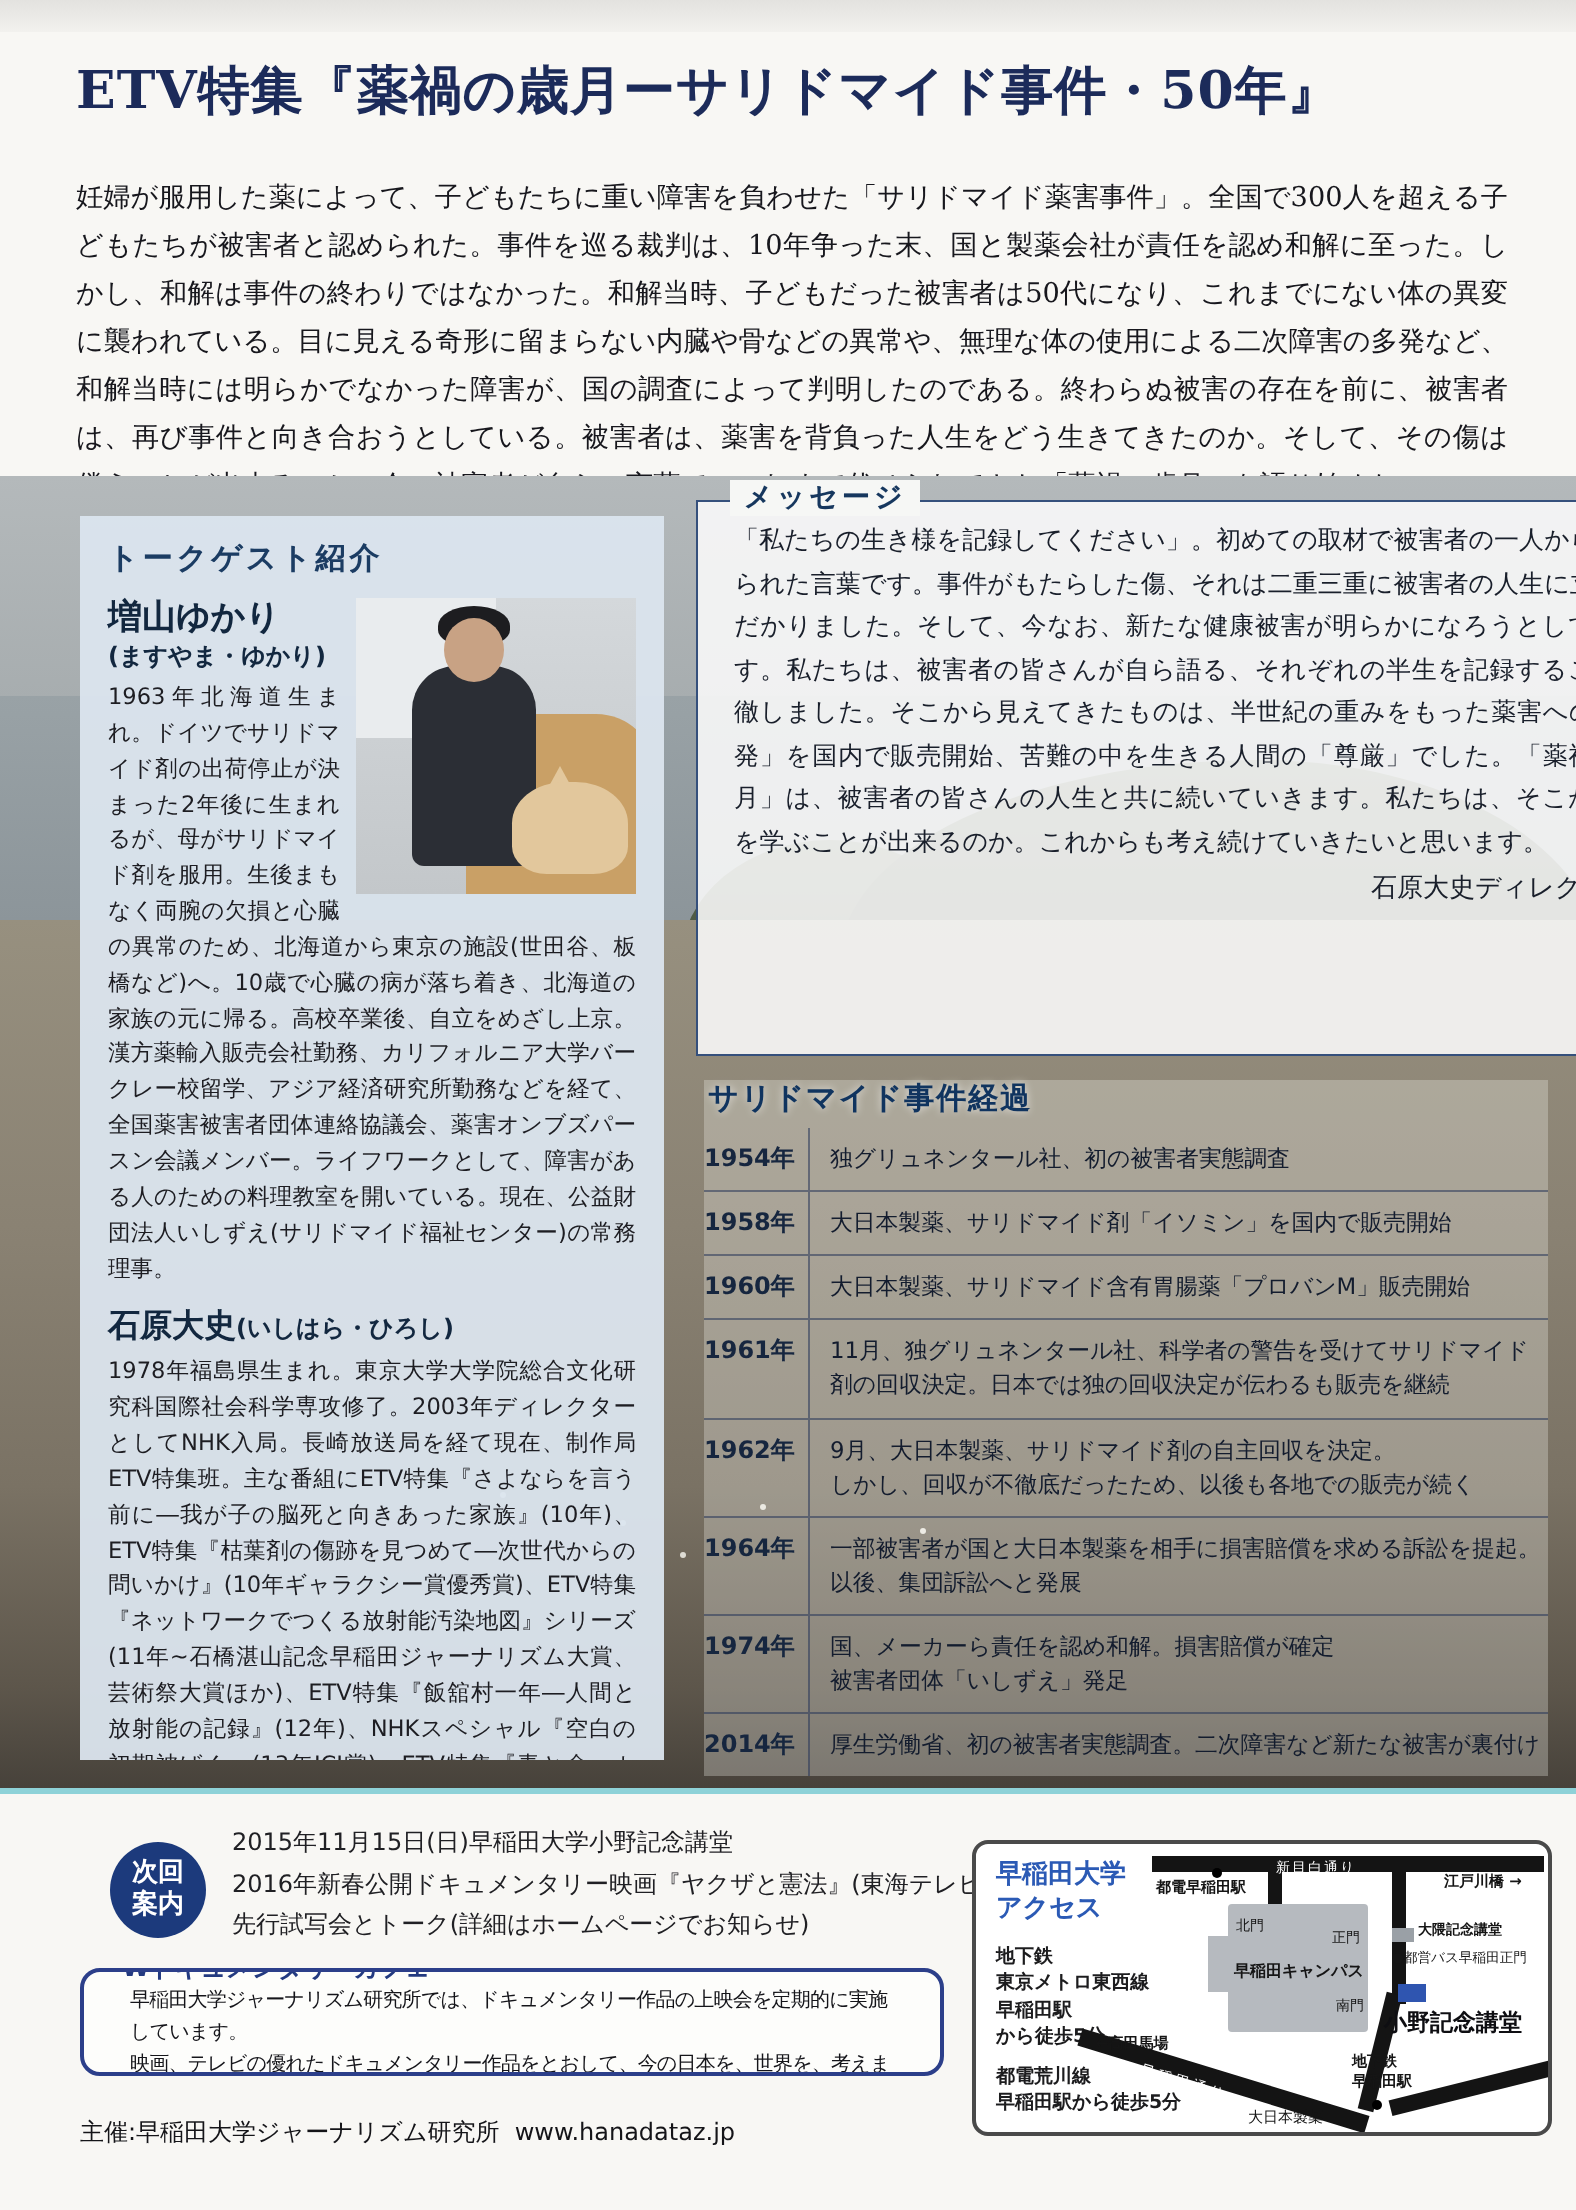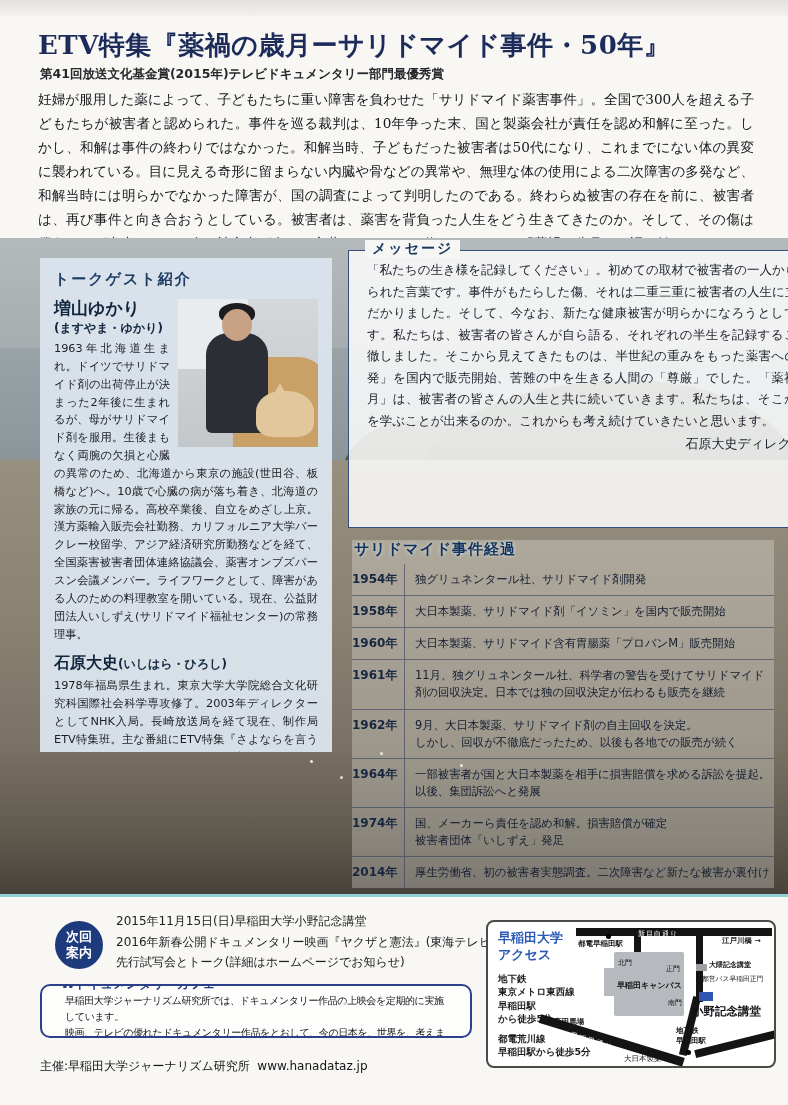--- a/index.html
+++ b/index.html
@@ -22,21 +22,21 @@
   .hill-main{left:420px;top:142px;width:380px;height:100px;background:linear-gradient(#55624a,#3c4636);
              border-radius:55% 45% 0 0/100% 100% 0 0;}
   .hill-small{left:340px;top:182px;width:150px;height:62px;background:linear-gradient(#5d6a51,#47523e);
               border-radius:50% 50% 0 0/100% 100% 0 0;}
   .beach{left:0;top:222px;width:788px;height:436px;
          background:linear-gradient(#97907f 0%,#8a8273 35%,#7a7264 65%,#5d564b 88%,#46413a 100%);}
   .seagulls{left:250px;top:508px;width:3px;height:3px;border-radius:50%;background:#f0efe9;
             box-shadow:60px 14px 0 #eceae2,130px 6px 0 #e8e6de,210px 18px 0 #eceae2,90px 30px 0 #dedcd4;}
 
   
-  .guest-panel{left:40px;top:20px;width:292px;height:494px;background:rgba(219,229,238,0.95);
+  .guest-panel{left:40px;top:20px;width:292px;height:622px;background:rgba(219,229,238,0.95);
                padding:12px 14px;box-sizing:border-box;overflow:hidden;}
   .panel-title{font-size:15px;font-weight:bold;color:#1b3c63;letter-spacing:2px;margin-bottom:8px;}
   .guest-photo{float:right;width:140px;height:148px;margin:2px 0 6px 8px;position:relative;
                background:linear-gradient(#d4d8db,#c3c7ca);overflow:hidden;}
   .gp-window{position:absolute;left:0;top:0;width:70px;height:70px;background:#e9ecee;}
   .gp-couch{position:absolute;left:55px;top:58px;width:95px;height:95px;background:#c9a066;border-radius:18px 30px 0 0;}
   .gp-body{position:absolute;left:28px;top:34px;width:62px;height:100px;background:#2b2e35;border-radius:22px 22px 6px 6px;}
   .gp-head{position:absolute;left:44px;top:10px;width:30px;height:32px;background:#c8a284;border-radius:50%;}
   .gp-hair{position:absolute;left:41px;top:4px;width:36px;height:20px;background:#1d1d20;border-radius:50% 50% 40% 40%;}
   .gp-cat{position:absolute;left:78px;top:92px;width:58px;height:46px;background:#e2c79c;border-radius:45% 45% 30% 30%;}
@@ -102,21 +102,20 @@
   .diag-label{position:absolute;left:44px;top:96px;transform:rotate(17deg);transform-origin:left center;
               color:#fff;font-size:7px;letter-spacing:2px;z-index:3;padding-left:40px;}
 </style>
 </head>
 <body>
 
 <div id="page">
   <div class="abs top-strip"></div>
 
   <div class="abs title">ETV特集『薬禍の歳月ーサリドマイド事件・50年』</div>
-  <div class="abs award">第41回放送文化基金賞(2015年)テレビドキュメンタリー部門最優秀賞</div>
   <p class="abs intro">妊婦が服用した薬によって、子どもたちに重い障害を負わせた「サリドマイド薬害事件」。全国で300人を超える子どもたちが被害者と認められた。事件を巡る裁判は、10年争った末、国と製薬会社が責任を認め和解に至った。しかし、和解は事件の終わりではなかった。和解当時、子どもだった被害者は50代になり、これまでにない体の異変に襲われている。目に見える奇形に留まらない内臓や骨などの異常や、無理な体の使用による二次障害の多発など、和解当時には明らかでなかった障害が、国の調査によって判明したのである。終わらぬ被害の存在を前に、被害者は、再び事件と向き合おうとしている。被害者は、薬害を背負った人生をどう生きてきたのか。そして、その傷は償うことが出来るのか。今、被害者が自らの言葉で、これまで伏せられてきた「薬禍の歳月」を語り始めた。</p>
 
   <div class="abs photo">
     <div class="abs sky"></div>
     <div class="abs sea"></div>
     <div class="abs hill-small"></div>
     <div class="abs hill-main"></div>
     <div class="abs beach"></div>
     <div class="abs seagulls"></div>
 
@@ -143,21 +142,21 @@
     <div class="abs message-box">
       <div class="msg-title">メッセージ</div>
       <div class="msg-body">「私たちの生き様を記録してください」。初めての取材で被害者の一人から告げられた言葉です。事件がもたらした傷、それは二重三重に被害者の人生に立ちはだかりました。そして、今なお、新たな健康被害が明らかになろうとしています。私たちは、被害者の皆さんが自ら語る、それぞれの半生を記録することに徹しました。そこから見えてきたものは、半世紀の重みをもった薬害への「告発」を国内で販売開始、苦難の中を生きる人間の「尊厳」でした。「薬禍の歳月」は、被害者の皆さんの人生と共に続いていきます。私たちは、そこから何を学ぶことが出来るのか。これからも考え続けていきたいと思います。</div>
       <div class="msg-sign">石原大史ディレクター</div>
     </div>
 
     <div class="abs timeline">
       <div class="t-title">サリドマイド事件経過</div>
       <div class="trow">
           <div class="tyear">1954年</div>
-          <div class="tdesc">独グリュネンタール社、サリドマイド剤開発</div>
+          <div class="tdesc">独グリュネンタール社、初の被害者実態調査</div>
         </div>
       <div class="trow">
           <div class="tyear">1958年</div>
           <div class="tdesc">大日本製薬、サリドマイド剤「イソミン」を国内で販売開始</div>
         </div>
       <div class="trow">
           <div class="tyear">1960年</div>
           <div class="tdesc">大日本製薬、サリドマイド含有胃腸薬「プロバンM」販売開始</div>
         </div>
       <div class="trow">

